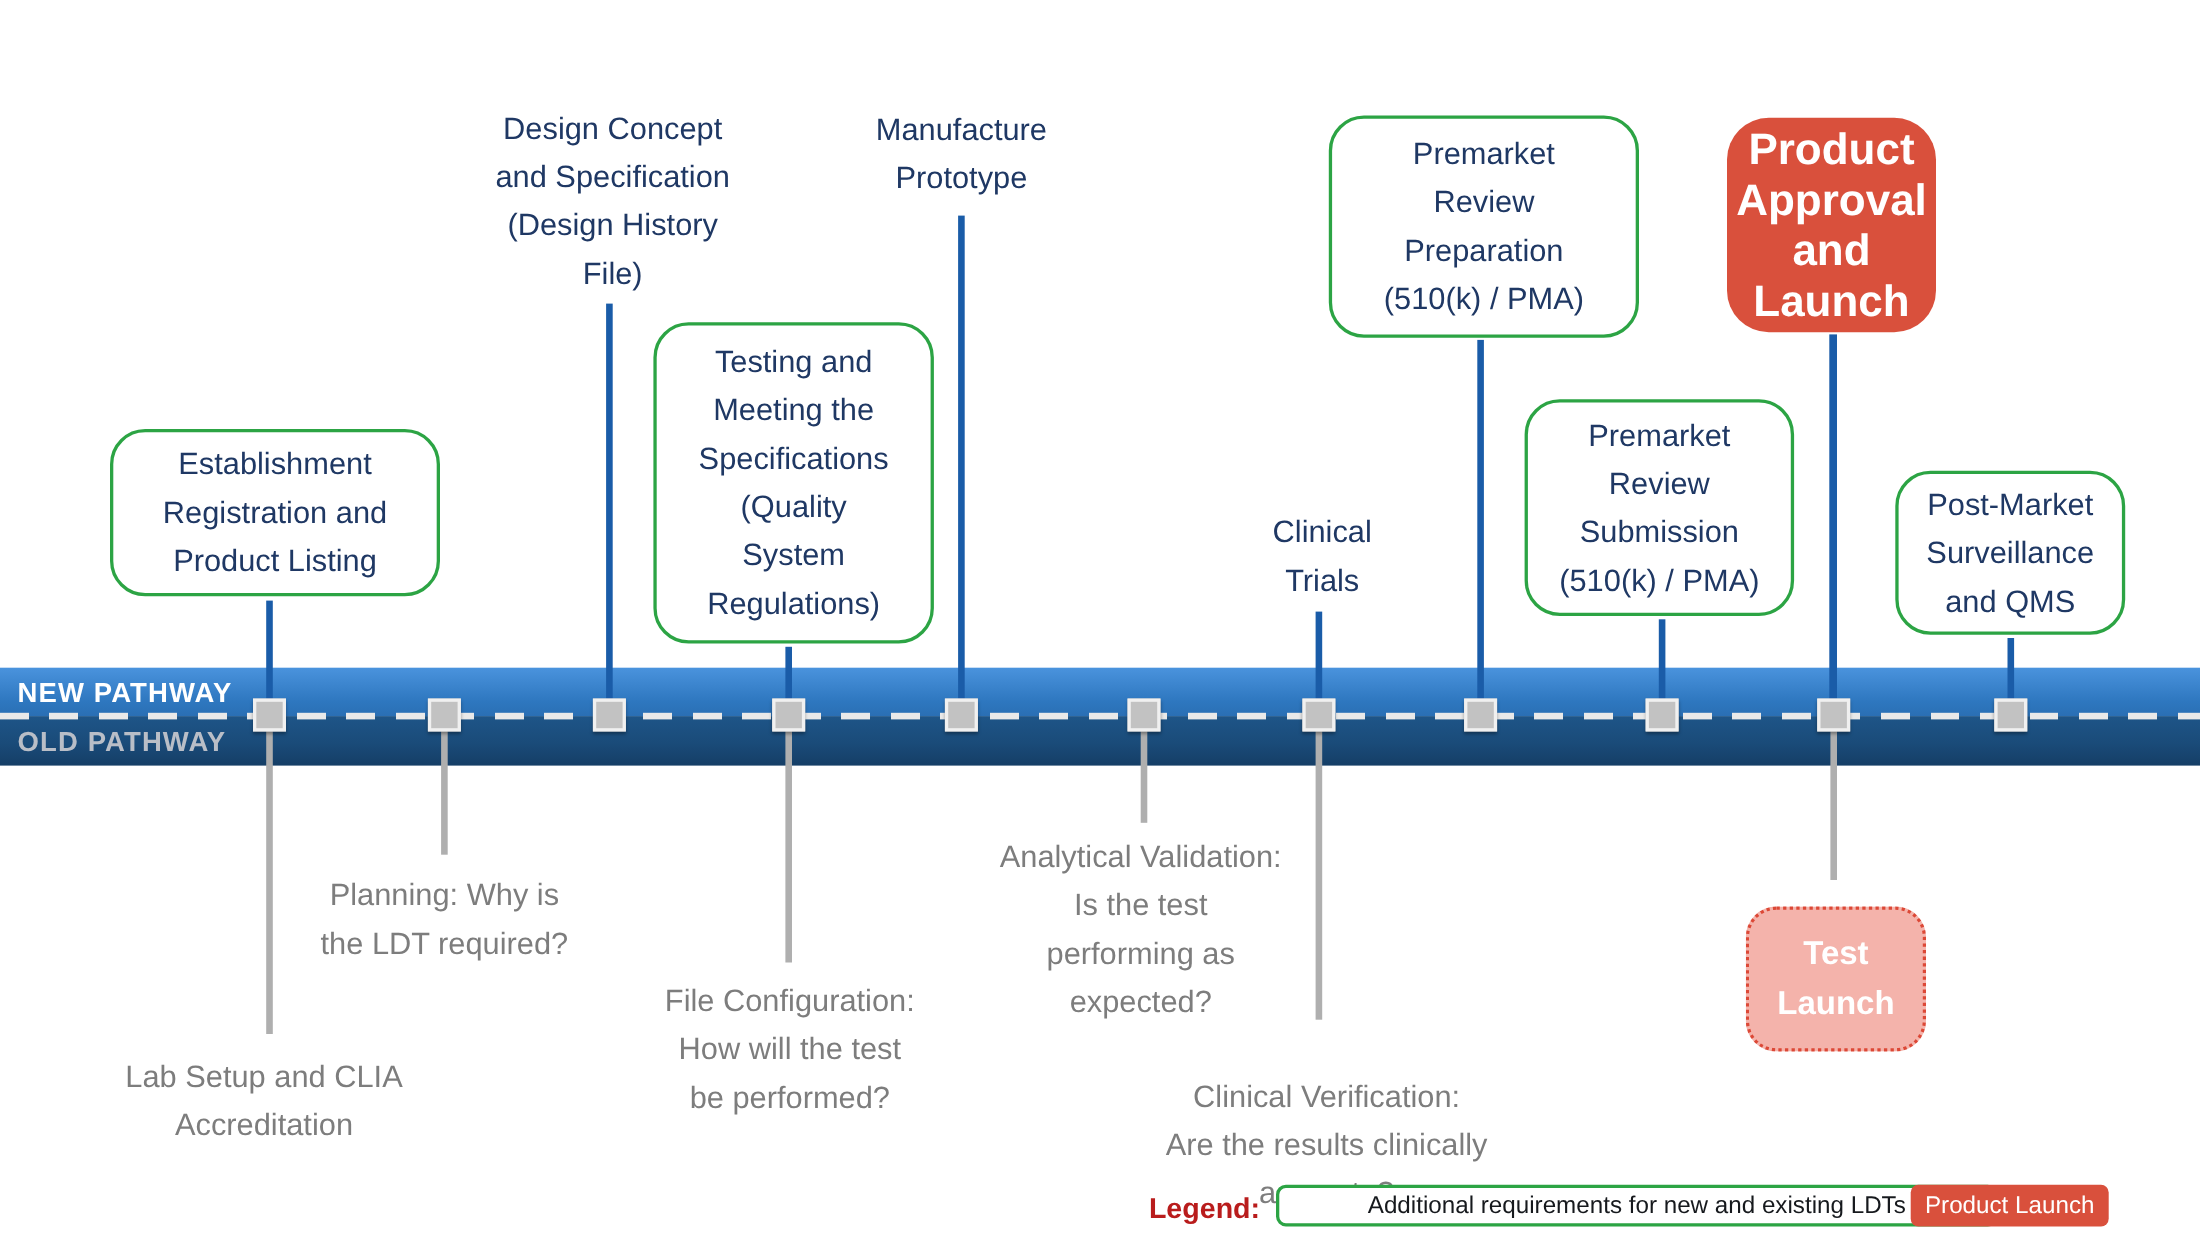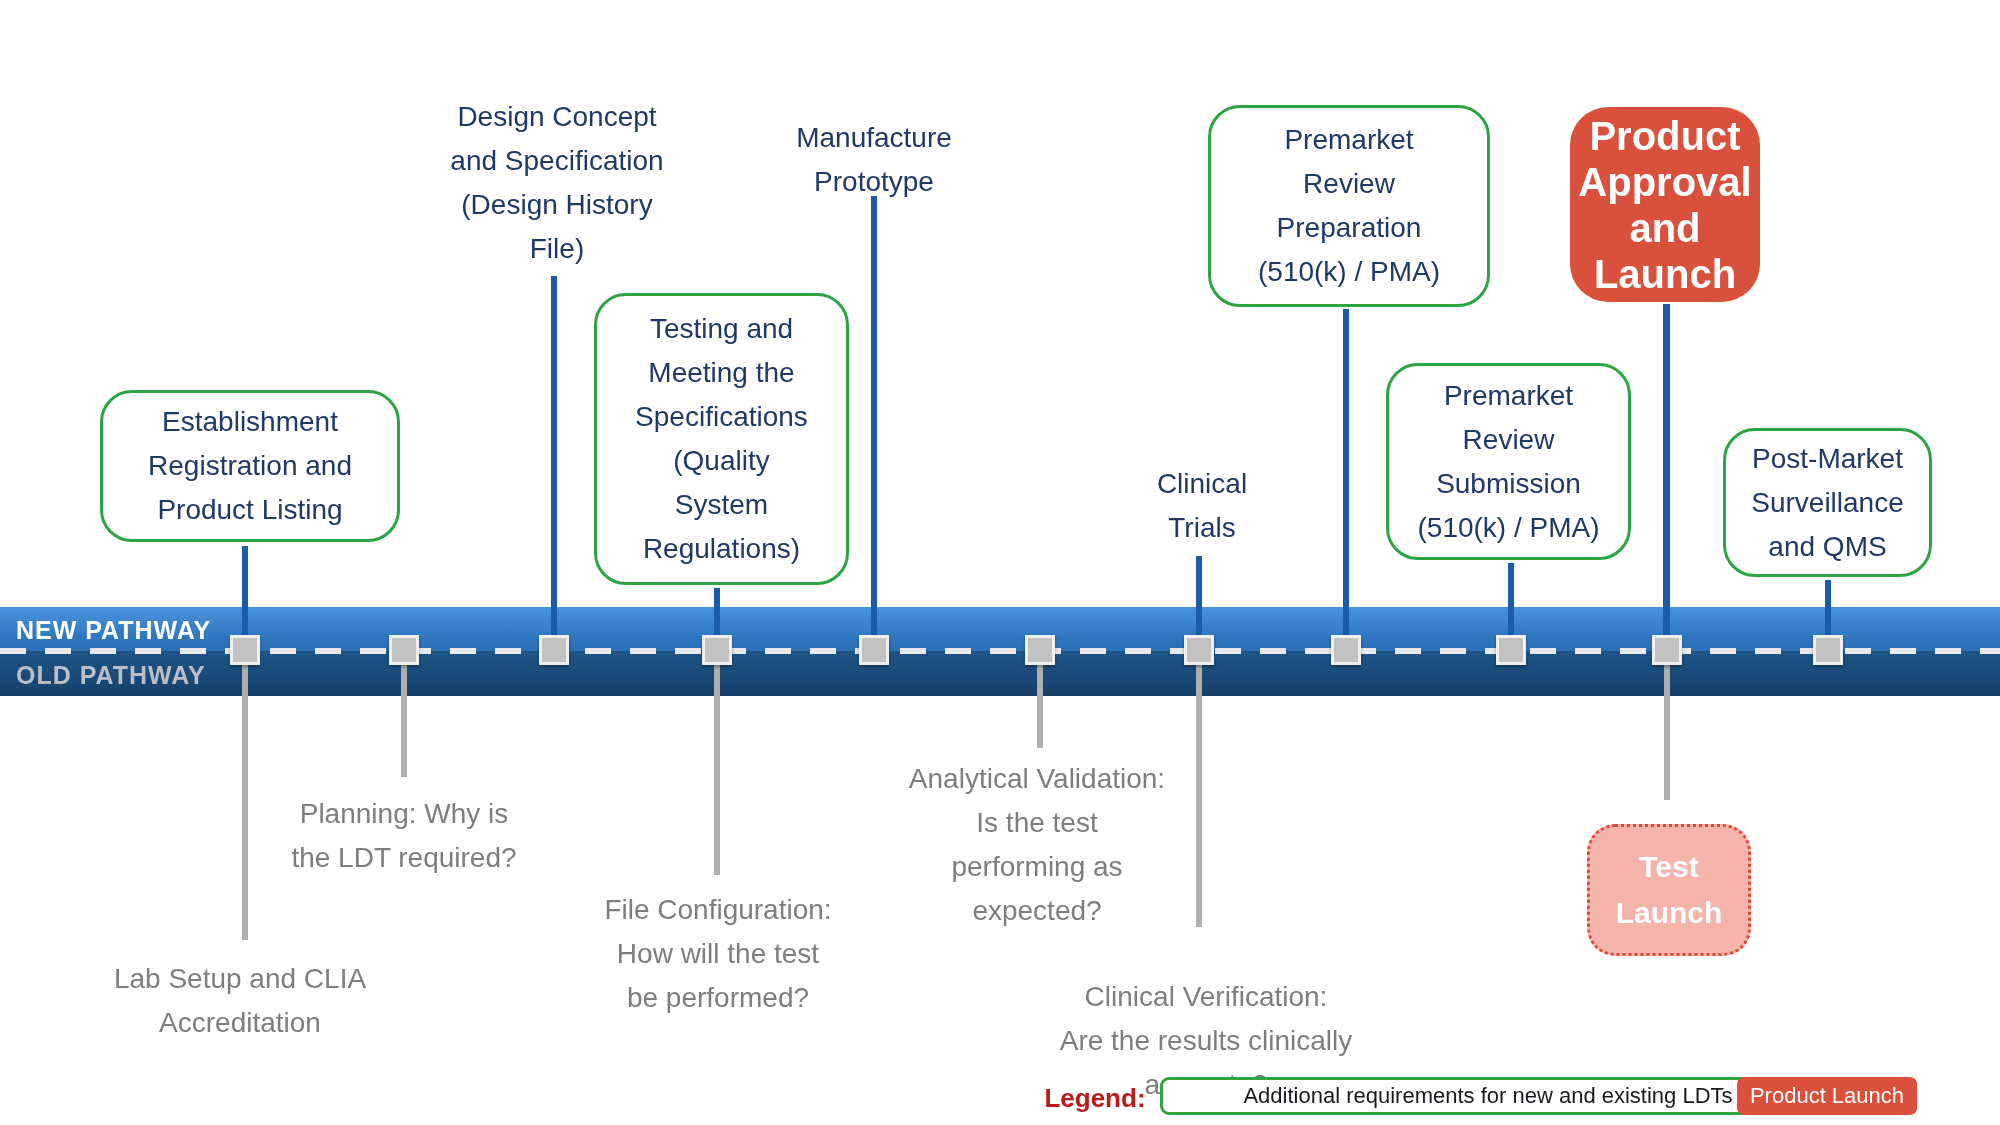--- a/index.html
+++ b/index.html
@@ -98,21 +98,21 @@
 
   <div class="lbl greenbox" style="left:594px;top:293px;width:255px;height:292px;">
     <div>Testing and</div>
     <div>Meeting the</div>
     <div>Specifications</div>
     <div>(Quality</div>
     <div>System</div>
     <div>Regulations)</div>
   </div>
 
-  <div class="lbl" style="left:724px;top:116px;width:300px;">
+  <div class="lbl" style="left:724px;top:96px;width:300px;">
     <div>Manufacture</div>
     <div>Prototype</div>
   </div>
 
   <div class="lbl" style="left:1102px;top:462px;width:200px;align-items:center;">
     <div>Clinical</div>
     <div>Trials</div>
   </div>
 
   <div class="lbl greenbox" style="left:1208px;top:105px;width:282px;height:202px;">

